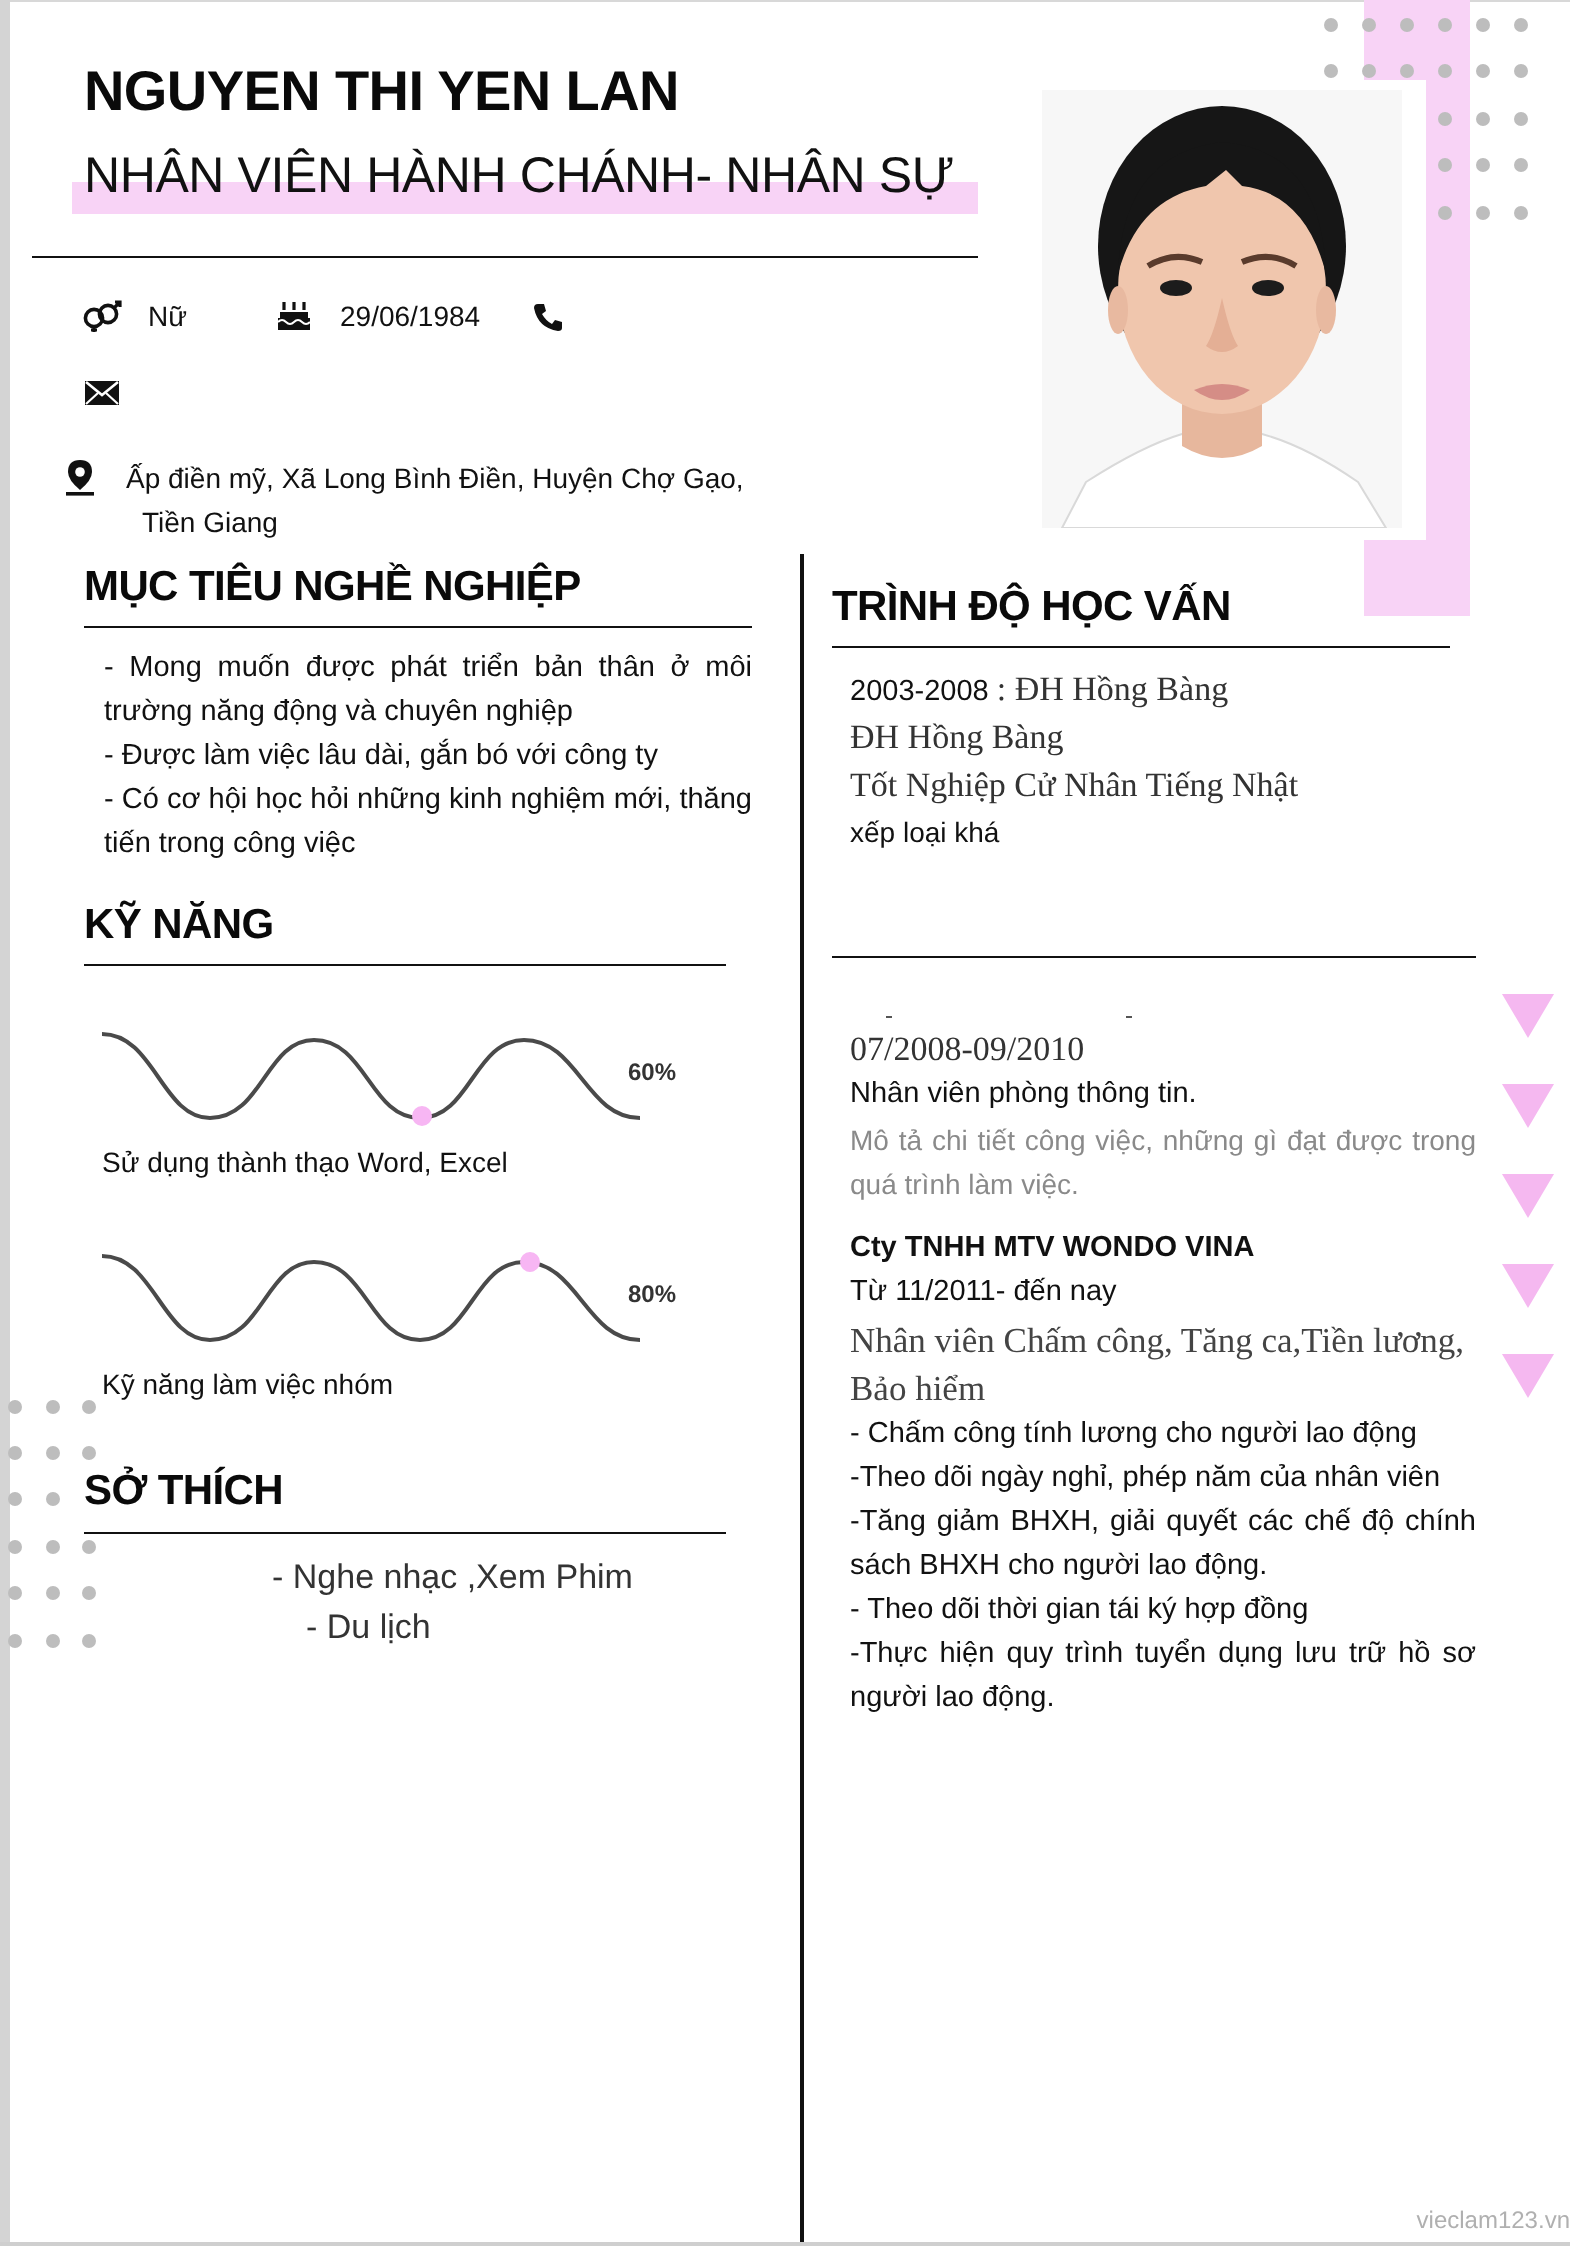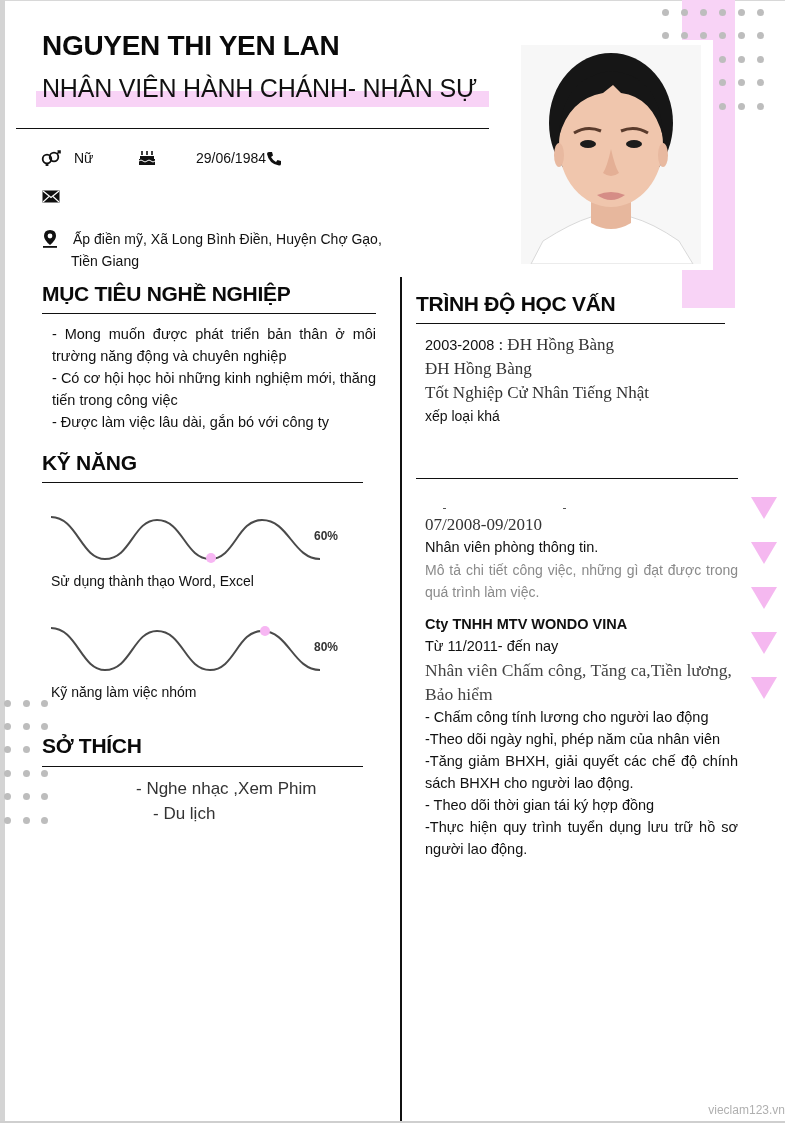--- a/index.html
+++ b/index.html
@@ -123,58 +123,58 @@
     </span>
     <span style="margin-left:13px;width:64px;display:inline-block;">Nữ</span>
     <span class="icon" style="width:18px;">
       <svg width="18" height="16" viewBox="0 0 18 16">
           <rect x="1" y="9" width="16" height="6" fill="#111"></rect>
           <rect x="2" y="6" width="14" height="3" fill="#111"></rect>
           <path d="M4 1v4 M9 1v4 M14 1v4" stroke="#111" stroke-width="1.6"></path>
           <path d="M1 11 Q3 9 5 11 Q7 13 9 11 Q11 9 13 11 Q15 13 17 11" stroke="#fff" stroke-width="1" fill="none"></path>
         </svg>
     </span>
-    <span style="margin-left:14px;width:96px;display:inline-block;text-align:right;">29/06/1984</span>
+    <span style="margin-left:14px;width:96px;display:inline-block;">29/06/1984</span>
     <span class="icon" style="width:16px;">
       <svg width="16" height="15" viewBox="0 0 16 15">
           <path d="M3 1 L6 1 L7 4.5 L5 6 Q7 9.5 10 11 L11.5 9 L15 10 L15 13 Q15 14.5 13 14.5 Q3 13 1 3 Q1 1 3 1 Z" fill="#111"></path>
         </svg>
     </span>
     <span style="margin-left:12px;"></span>
   </div>
 
   <div class="abs contact-row" style="left:42px;top:190px;">
     <span class="icon" style="width:18px;">
       <svg width="18" height="13" viewBox="0 0 18 13">
           <rect x="0.5" y="0.5" width="17" height="12" fill="#111"></rect>
           <path d="M1 1 L9 7.5 L17 1" stroke="#fff" stroke-width="1.3" fill="none"></path>
           <path d="M1 12 L7 6.5 M17 12 L11 6.5" stroke="#fff" stroke-width="1.1"></path>
         </svg>
     </span>
     <span style="margin-left:12px;"></span>
   </div>
 
-  <div class="abs contact-row" style="left:42px;top:229px;justify-content:center;">
+  <div class="abs contact-row" style="left:32px;top:229px;justify-content:center;">
     <span class="icon" style="width:16px;">
       <svg width="16" height="19" viewBox="0 0 16 19">
           <path d="M8 1 Q14 1 14 7 Q14 11 8 16 Q2 11 2 7 Q2 1 8 1 Z" fill="#111"></path>
           <circle cx="8" cy="7" r="2.4" fill="#fff"></circle>
           <rect x="1" y="17" width="14" height="1.8" fill="#111"></rect>
         </svg>
     </span>
     <span style="margin-left:15px;"> Ấp điền mỹ, Xã Long Bình Điền, Huyện Chợ Gạo,</span>
   </div>
   <div class="abs body-text" style="left:71px;top:250px;font-size:14px;">Tiền Giang</div>
 
   <div class="abs sec-title" style="left:42px;top:282px;">MỤC TIÊU NGHỀ NGHIỆP</div>
   <div class="abs sec-line" style="left:42px;top:313px;width:334px;"></div>
   <div class="abs body-text justify" style="left:52px;top:323px;width:324px;">
     <div style="text-align:justify;">- Mong muốn được phát triển bản thân ở môi trường năng động và chuyên nghiệp</div>
+    <div>- Được làm việc lâu dài, gắn bó với công ty</div>
     <div style="text-align:justify;">- Có cơ hội học hỏi những kinh nghiệm mới, thăng tiến trong công việc</div>
-    <div>- Được làm việc lâu dài, gắn bó với công ty</div>
   </div>
 
   <div class="abs sec-title" style="left:42px;top:451px;">KỸ NĂNG</div>
   <div class="abs sec-line" style="left:42px;top:482px;width:321px;"></div>
 
   <svg class="abs" style="left:45px;top:505px;" width="285" height="65" viewBox="0 0 285 65">
     <path d="M6 12 C32 12, 36 54, 60 54 C86 54, 88 15, 112 15 C138 15, 140 54, 165 54 C190 54, 192 15, 217 15 C244 15, 248 54, 275 54" fill="none" stroke="#4a4a4a" stroke-width="2"></path>
     <circle cx="166" cy="53" r="5" fill="#f7b6f3"></circle>
   </svg>
   <div class="abs skill-pct" style="left:314px;top:529px;">60%</div>

